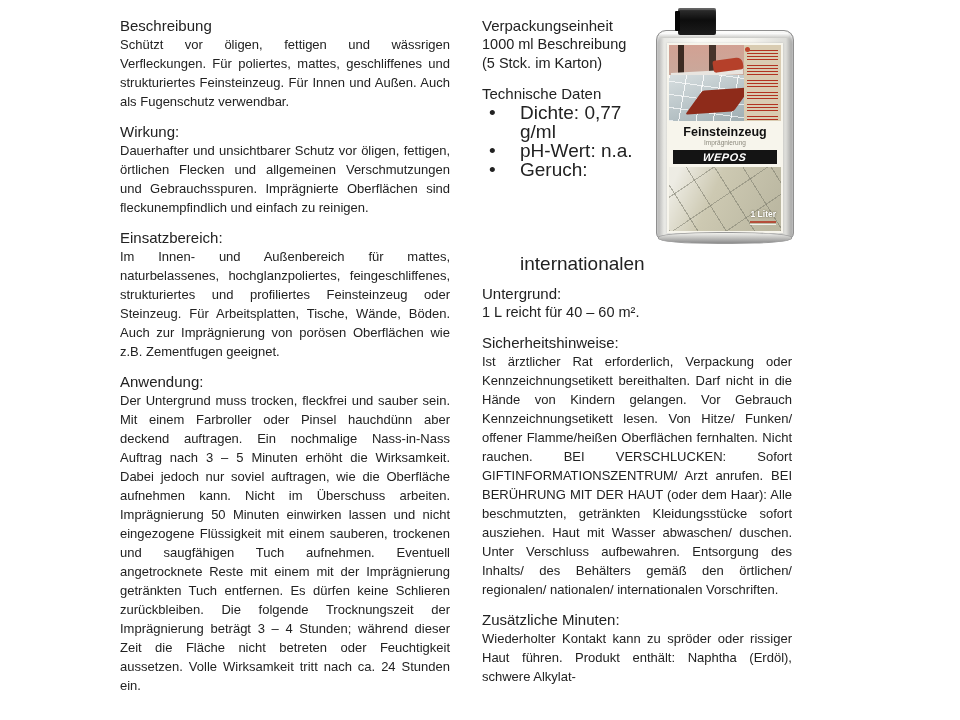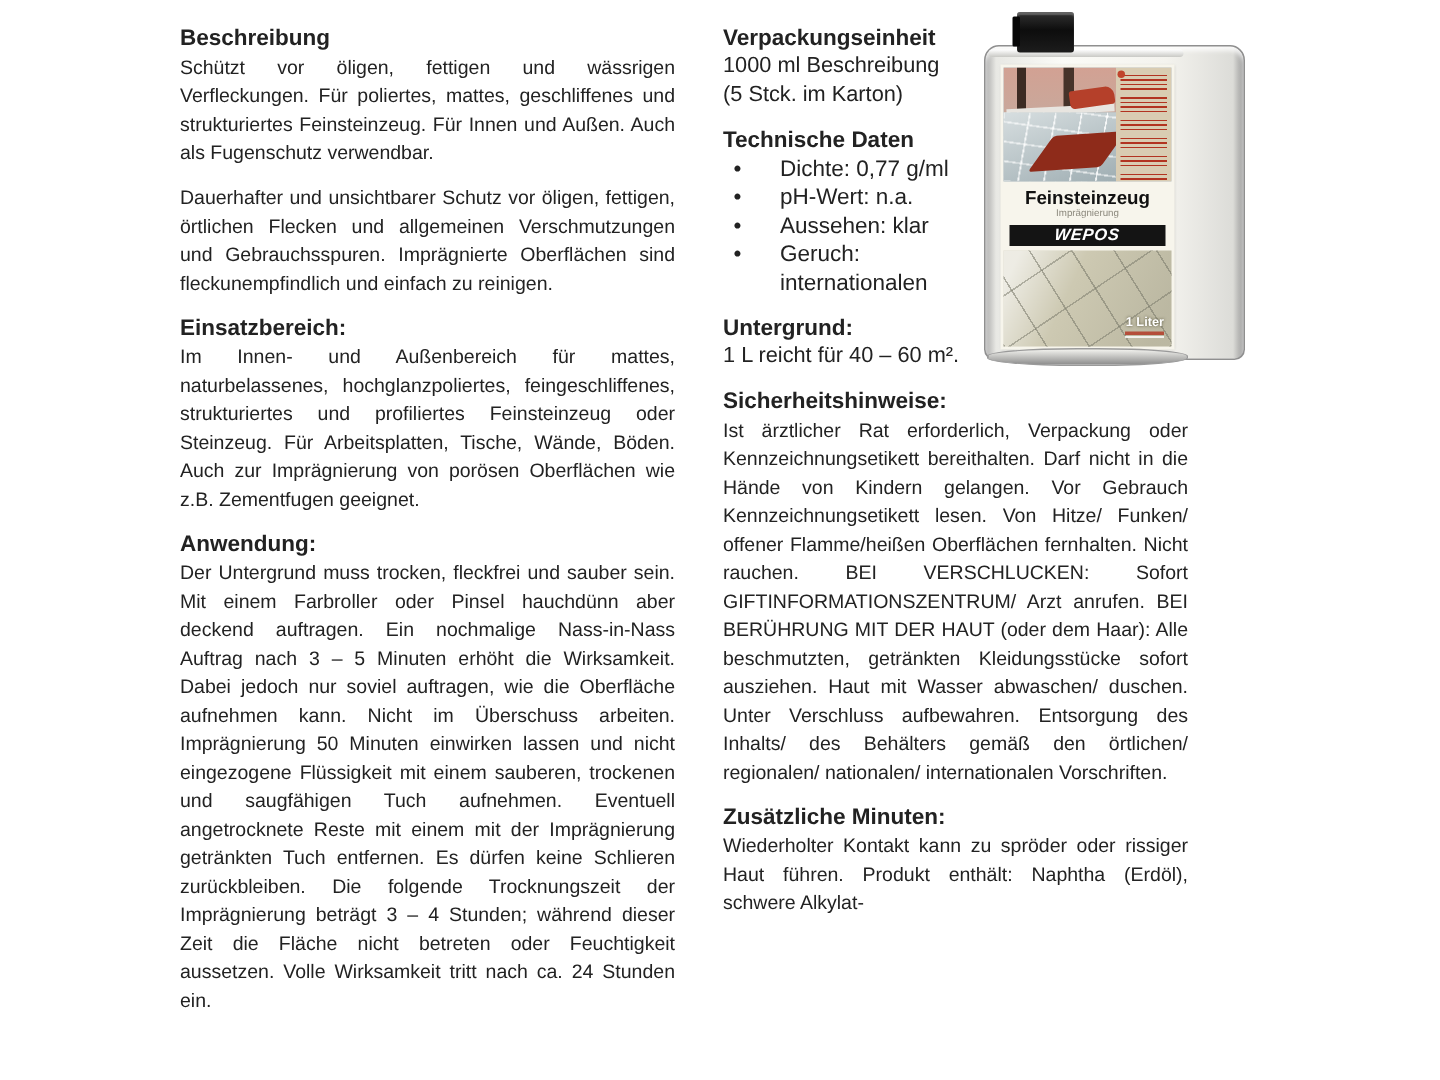--- a/index.html
+++ b/index.html
@@ -4,35 +4,35 @@
 <style>
   html,body{margin:0;padding:0;background:#ffffff;}
   .page{
     position:relative;width:960px;height:720px;background:#ffffff;overflow:hidden;
     font-family:"Liberation Sans","DejaVu Sans",sans-serif;color:#222222;
   }
   .col{position:absolute;top:16px;}
   .col-left{left:120px;width:330px;}
   .col-right{left:482px;width:310px;}
   .doc-section{margin:0 0 11px 0;}
-  .doc-heading{font-weight:bold;font-size:15px;line-height:19px;margin:0;}
+  .doc-heading{font-weight:normal;font-size:15px;line-height:19px;margin:0;}
   .doc-body{font-size:13px;line-height:19px;margin:0;text-align:justify;hyphens:auto;-webkit-hyphens:auto;}
   .plain-line{font-size:14.5px;line-height:19px;}
   .tech-list{margin:0;padding:0;list-style:none;}
-  .tech-list li{position:relative;padding-left:38px;font-size:15px;line-height:19px;}
+  .tech-list li{position:relative;padding-left:38px;font-size:19px;line-height:19px;}
   .tech-list li::before{content:"\2022";position:absolute;left:7px;top:0;}
 
   
   .can-float{float:right;width:142px;height:238px;margin:-8px -4px 8px 10px;position:relative;}
   .can{position:absolute;left:2px;top:0;width:138px;height:236px;}
   .can-cap{position:absolute;left:22px;top:0;width:38px;height:27px;background:linear-gradient(#323232,#0d0d0d 45%,#1c1c1c);border-radius:2px;box-shadow:inset 0 2px 1px rgba(255,255,255,.25);z-index:3;}
   .can-cap::after{content:"";position:absolute;left:-3px;top:3px;width:5px;height:20px;background:#060606;border-radius:1px;}
   .can-body{position:absolute;left:0;top:22px;width:136px;height:208px;border:1px solid #8f8f8f;border-radius:10px 10px 7px 7px;
     background:linear-gradient(90deg,#ababab 0,#e8e8e4 7px,#fbfbf7 30%,#f4f3ee 70%,#dcdcd8 calc(100% - 7px),#9a9a9a 100%);
-    box-shadow:inset 0 3px 3px rgba(255,255,255,.8);padding-left:36px;}
+    box-shadow:inset 0 3px 3px rgba(255,255,255,.8);}
   .can-rim{position:absolute;left:3px;top:25px;width:130px;height:5px;border-radius:5px;background:linear-gradient(#ffffff,#c9c9c5);z-index:2;}
   .can-bottom{position:absolute;left:2px;top:224px;width:132px;height:10px;border-radius:45%;background:linear-gradient(#f2f2ee,#8d8d8d);border:1px solid #9a9a9a;}
   .can-label{position:absolute;left:10px;top:12px;width:116px;height:190px;background:#f7f5ec;display:flex;flex-direction:column;box-shadow:0 0 2px rgba(0,0,0,.15);}
   
   .label-photo{position:relative;height:76px;margin:2px 2px 0 2px;overflow:hidden;background:#bcc6c8;}
   .photo-wall{position:absolute;left:0;top:0;width:67%;height:30px;background:linear-gradient(#d2a193,#c9a89b);}
   .photo-leg1{position:absolute;left:9px;top:0;width:6px;height:34px;background:#3c2b23;}
   .photo-leg2{position:absolute;left:40px;top:0;width:7px;height:30px;background:#46332a;}
   .photo-table{position:absolute;left:2px;top:26px;width:72px;height:5px;background:#e8e5e0;transform:rotate(-3deg);}
   .photo-tiles{position:absolute;left:0;top:30px;width:67%;height:46px;background:#b6c3c6;
@@ -63,20 +63,21 @@
 <body>
 
 <div class="page">
 
   <div class="col col-left">
     <div class="doc-section">
       <div class="doc-heading">Beschreibung</div>
       <p class="doc-body">Schützt vor öligen, fettigen und wässrigen Verfleckungen. Für poliertes, mattes, geschliffenes und strukturiertes Feinsteinzeug. Für Innen und Außen. Auch als Fugenschutz verwendbar.</p>
     </div>
     <div class="doc-section">
+      <div class="doc-heading">Wirkung:</div>
       <p class="doc-body">Dauerhafter und unsichtbarer Schutz vor öligen, fettigen, örtlichen Flecken und allgemeinen Verschmutzungen und Gebrauchsspuren. Imprägnierte Oberflächen sind fleckunempfindlich und einfach zu reinigen.</p>
     </div>
     <div class="doc-section">
       <div class="doc-heading">Einsatzbereich:</div>
       <p class="doc-body">Im Innen- und Außenbereich für mattes, naturbelassenes, hochglanzpoliertes, feingeschliffenes, strukturiertes und profiliertes Feinsteinzeug oder Steinzeug. Für Arbeitsplatten, Tische, Wände, Böden. Auch zur Imprägnierung von porösen Oberflächen wie z.B. Zementfugen geeignet.</p>
     </div>
     <div class="doc-section">
       <div class="doc-heading">Anwendung:</div>
       <p class="doc-body">Der Untergrund muss trocken, fleckfrei und sauber sein. Mit einem Farbroller oder Pinsel hauchdünn aber deckend auftragen. Ein nochmalige Nass-in-Nass Auftrag nach 3 – 5 Minuten erhöht die Wirksamkeit. Dabei jedoch nur soviel auftragen, wie die Oberfläche aufnehmen kann. Nicht im Überschuss arbeiten. Imprägnierung 50 Minuten einwirken lassen und nicht eingezogene Flüssigkeit mit einem sauberen, trockenen und saugfähigen Tuch aufnehmen. Eventuell angetrocknete Reste mit einem mit der Imprägnierung getränkten Tuch entfernen. Es dürfen keine Schlieren zurückbleiben. Die folgende Trocknungszeit der Imprägnierung beträgt 3 – 4 Stunden; während dieser Zeit die Fläche nicht betreten oder Feuchtigkeit aussetzen. Volle Wirksamkeit tritt nach ca. 24 Stunden ein.</p>
     </div>
@@ -127,21 +128,20 @@
       <div class="doc-heading">Verpackungseinheit</div>
       <div class="plain-line">1000 ml Beschreibung</div>
       <div class="plain-line">(5 Stck. im Karton)</div>
     </div>
 
     <div class="doc-section">
       <div class="doc-heading">Technische Daten</div>
       <ul class="tech-list">
         <li>Dichte: 0,77 g/ml</li>
         <li>pH-Wert: n.a.</li>
-        <li>Aussehen: klar</li>
         <li>Geruch: internationalen</li>
       </ul>
     </div>
 
     <div class="doc-section">
       <div class="doc-heading">Untergrund:</div>
       <div class="plain-line">1 L reicht für 40 – 60 m².</div>
     </div>
 
 

